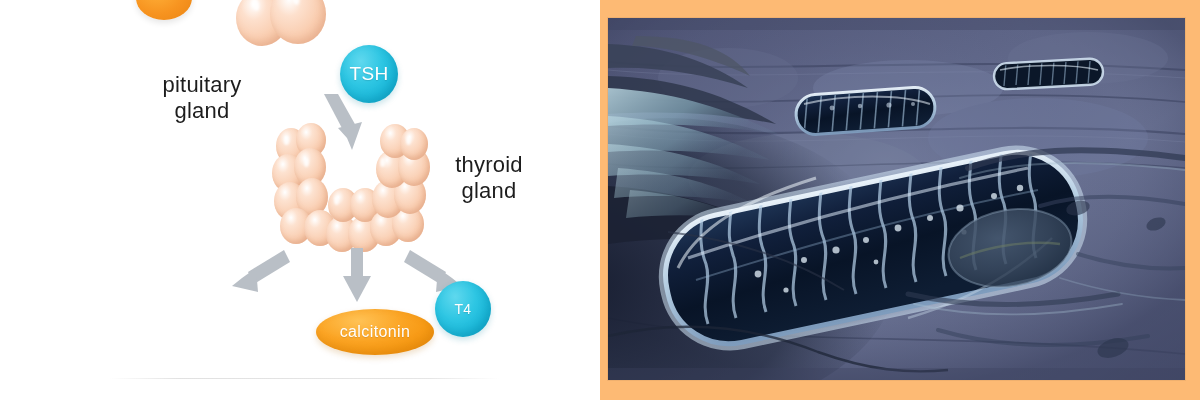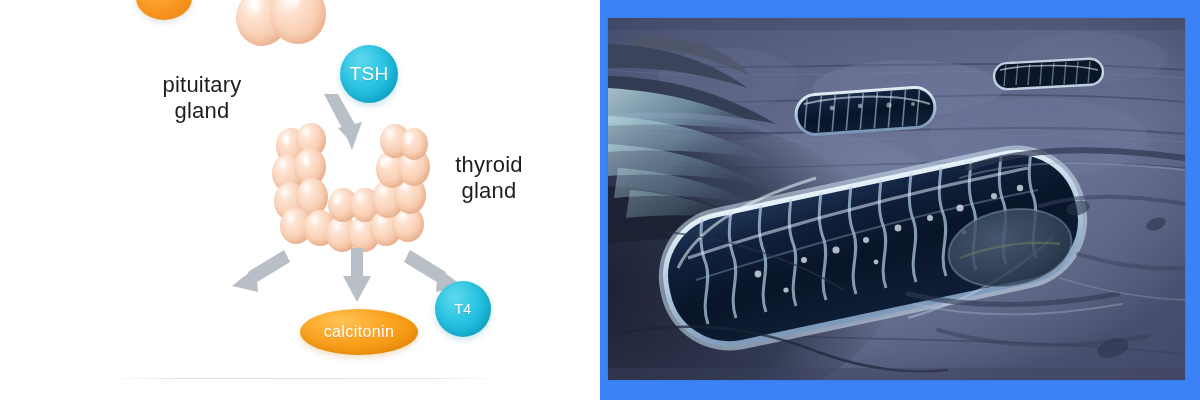--- a/index.html
+++ b/index.html
@@ -3,21 +3,21 @@
 <meta charset="utf-8">
 <title>Thyroid &amp; Mitochondria Panels</title>
 <style>
   html,body{margin:0;padding:0;}
   body{
     width:1200px;height:400px;
     background:#ffffff;
     font-family:"Liberation Sans", sans-serif;
     overflow:hidden;
   }
-  .stage{position:relative;width:1200px;height:400px;background:#3b82f6;}
+  .stage{position:relative;width:1200px;height:400px;background:#fdba74;}
 
   
   .panel-left{
     position:absolute;left:0;top:0;width:600px;height:400px;
     background:#ffffff;overflow:hidden;
   }
   .diagram{position:absolute;left:0;top:0;width:600px;height:400px;}
 
   
   .baseline{
@@ -86,21 +86,21 @@
     box-shadow:0 3px 6px rgba(20,130,160,.22), inset -3px -4px 8px rgba(10,120,150,.30);
   }
   .bubble-orange{
     border-radius:50%;
     background:radial-gradient(ellipse at 36% 26%, #ffc255 0%, #fba423 42%, #f5960f 74%, #ec8a0c 100%);
     box-shadow:0 3px 6px rgba(180,110,10,.22), inset -3px -4px 9px rgba(190,110,10,.28);
   }
   .b-tsh{left:340px;top:45px;width:58px;height:58px;font-size:19px;}
   .b-t3{left:208px;top:281px;width:56px;height:56px;font-size:19px;}
   .b-t4{left:435px;top:281px;width:56px;height:56px;font-size:14px;}
-  .b-calcitonin{left:300px;top:309px;width:118px;height:46px;font-size:16px;font-weight:normal;}
+  .b-calcitonin{left:316px;top:309px;width:118px;height:46px;font-size:16px;font-weight:normal;}
 
   
   .panel-right{
     position:absolute;left:608px;top:18px;width:577px;height:362px;
     overflow:hidden;
     background:#4b4f6b;
     box-shadow:0 0 0 1px rgba(0,0,0,.05);
   }
   .micro{position:absolute;left:0;top:0;width:577px;height:362px;overflow:hidden;}
   .micro svg{display:block;width:577px;height:362px;}

